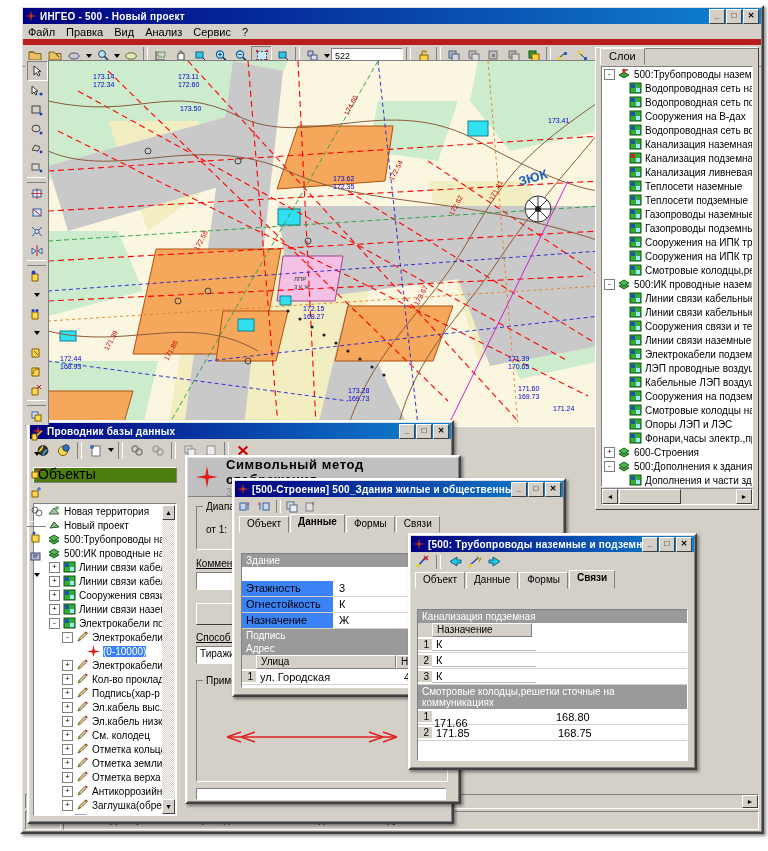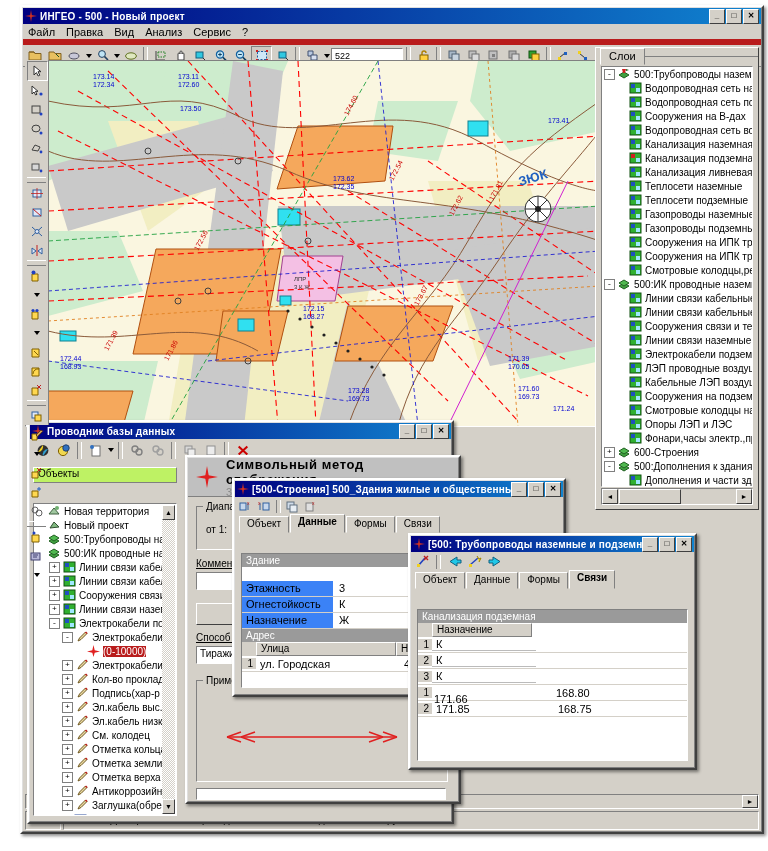--- a/index.html
+++ b/index.html
@@ -36,21 +36,21 @@
   #ltools{position:absolute;left:3px;top:53px;width:23px;height:365px;background:#d4d0c8;border-right:1px solid #808080;z-index:5;}
   .ltbtn{width:19px;height:18px;margin:1px 1px 0 2px;display:flex;align-items:center;justify-content:center;}
   .ltbtn.on{border:1px solid;border-color:#808080 #fff #fff #808080;background:#cfcbc4;}
   .ltsep{height:4px;border-bottom:1px solid #808080;border-top:1px solid #fff;margin:1px 2px;}
 
   
   #map{position:absolute;left:22px;top:0;width:552px;height:365px;}
 
   
   #layerpanel{position:absolute;right:3px;top:40px;width:162px;height:461px;background:#d4d0c8;border:1px solid;border-color:#fff #404040 #404040 #fff;}
-  .tabrow{height:17px;display:flex;padding-left:4px;align-items:center;}
+  .tabrow{height:17px;display:flex;padding-left:4px;align-items:flex-start;}
   .tabx{height:15px;padding:0 8px;background:#d4d0c8;border:1px solid;border-color:#fff #808080 #d4d0c8 #fff;font-size:11px;line-height:14px;}
   .tabfill{flex:1;border-bottom:1px solid #808080;}
   .treebox{position:absolute;left:5px;top:18px;right:5px;bottom:22px;background:#fff;border:1px solid;border-color:#808080 #fff #fff #808080;overflow:hidden;}
   .trow{height:14px;display:flex;align-items:center;white-space:nowrap;font-size:10px;padding-left:2px;}
   .exp{width:9px;height:9px;border:1px solid #808080;background:#fff;font-size:8px;line-height:7px;text-align:center;margin-right:3px;flex:none;color:#000;font-family:"Liberation Mono",monospace;}
   .expspace{width:12px;flex:none;}
   .indent{width:13px;flex:none;}
   .licon{width:13px;height:12px;margin-right:3px;flex:none;}
   .hscroll{position:absolute;left:5px;right:5px;bottom:4px;height:15px;background:#d4d0c8;border:1px solid;border-color:#808080 #fff #fff #808080;display:flex;}
   .sarr{width:14px;background:#d4d0c8;border:1px solid;border-color:#fff #404040 #404040 #fff;display:flex;align-items:center;justify-content:center;font-size:7px;}
@@ -61,26 +61,26 @@
   .spanel{height:17px;border:1px solid;border-color:#808080 #fff #fff #808080;background:#d4d0c8;font-size:10px;line-height:15px;padding:0 4px;white-space:nowrap;overflow:hidden;}
 
   
   #botscroll{position:absolute;left:3px;right:3px;bottom:23px;height:15px;display:flex;gap:3px;}
   .bsc{flex:1;background:#d4d0c8;border:1px solid;border-color:#808080 #fff #fff #808080;display:flex;}
 
   
   #dbwin{left:27px;top:420px;width:423px;height:400px;}
   #dbwin .dbtool{height:22px;background:#d4d0c8;display:flex;align-items:center;padding:0 3px;gap:2px;}
   #dbtree{position:absolute;left:4px;top:45px;width:144px;bottom:6px;background:#d4d0c8;}
-  .colhdr{height:14px;background:#bef264;border:1px solid;border-color:#fff #808080 #808080 #fff;font-size:10px;padding-left:4px;line-height:12px;}
+  .colhdr{height:14px;background:#4d7c0f;border:1px solid;border-color:#fff #808080 #808080 #fff;font-size:14px;padding-left:4px;line-height:12px;}
   .treebox2{position:absolute;left:0;right:0;top:15px;bottom:0;background:#fff;border:1px solid;border-color:#808080 #fff #fff #808080;overflow:hidden;margin-top:21px;}
   .vscroll{position:absolute;right:1px;top:1px;bottom:1px;width:13px;background:#d4d0c8;display:flex;flex-direction:column;}
   .vs-arr{height:13px;border:1px solid;border-color:#fff #404040 #404040 #fff;background:#d4d0c8;display:flex;align-items:center;justify-content:center;font-size:7px;}
   .vs-track{flex:1;background:repeating-conic-gradient(#d4d0c8 0 25%,#fff 0 50%) 0 0/2px 2px;}
-  .selblue{background:#b91c1c;color:#fff;text-align:right;}
+  .selblue{background:#3b82f6;color:#fff;text-align:right;}
 
   
   #symwin{left:185px;top:455px;width:272px;height:345px;}
   .dlghdr{height:38px;background:#c0c0c0;display:flex;align-items:center;padding-left:8px;gap:8px;border-bottom:1px solid #808080;}
   .dlghdr .txts{display:flex;flex-direction:column;}
   .dlghdr .h1{font-size:13px;font-weight:bold;letter-spacing:.6px;}
   .dlghdr .h2{font-size:10px;color:#8a8a8a;}
   .star{width:22px;height:22px;position:relative;flex:none;}
   .star::before,.star::after{content:"";position:absolute;background:#e02020;}
   .star::before{left:9px;top:0;width:4px;height:22px;clip-path:polygon(50% 0,100% 50%,50% 100%,0 50%);}
@@ -1345,20 +1345,21 @@
             </div>
             <div class="grow">
               <span class="gkey">Огнестойкость</span>
               <span class="gval">К</span>
             </div>
             <div class="grow">
               <span class="gkey">Назначение</span>
               <span class="gval">Ж</span>
             </div>
           </div>
+        <div class="secbar">Подпись</div>
         <div class="secbar">Адрес</div>
         <div class="gridhdr">
           <span class="rnum"></span>
           <span class="gh" style="width:140px">Улица</span>
           <span class="gh" style="flex:1">Номер дома</span>
         </div>
         <div id="addrrows">
             <div class="grow">
               <span class="rnum">1</span>
               <span style="width:140px;padding-left:4px;">ул. Городская</span>
@@ -1430,20 +1431,21 @@
               <span class="rnum">2</span>
               <span style="width:100px;padding-left:4px;border-bottom:1px solid #bbb;">К</span>
               <span style="flex:1"></span>
             </div>
             <div class="grow">
               <span class="rnum">3</span>
               <span style="width:100px;padding-left:4px;border-bottom:1px solid #bbb;">К</span>
               <span style="flex:1"></span>
             </div>
           </div>
+        <div class="secbar">Смотровые колодцы,решетки сточные на коммуникациях</div>
         <div id="manholerows">
             <div class="grow">
               <span class="rnum">1</span>
               <span style="width:118px;padding-left:2px;margin-top:12px;">171.66</span>
               <span style="width:112px;padding-left:4px;">168.80</span>
               <span style="flex:1;"></span>
             </div>
             <div class="grow">
               <span class="rnum">2</span>
               <span style="width:118px;padding-left:4px;">171.85</span>

